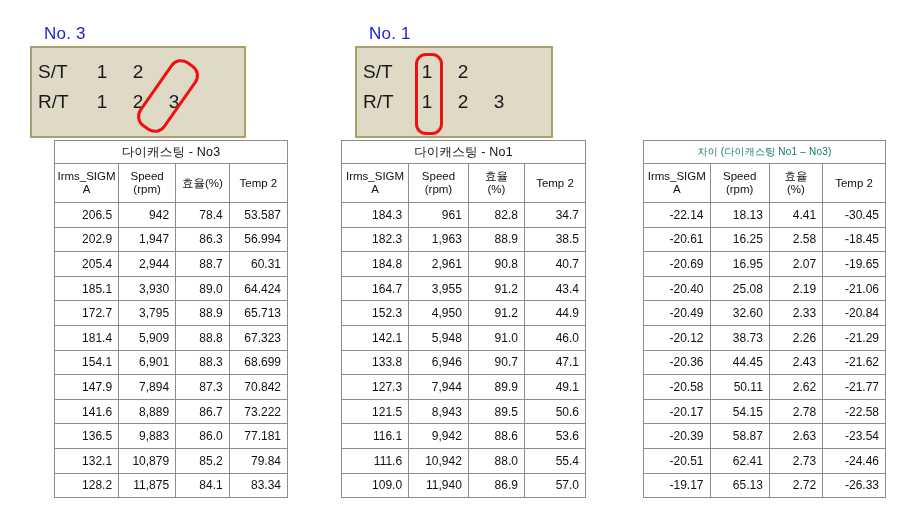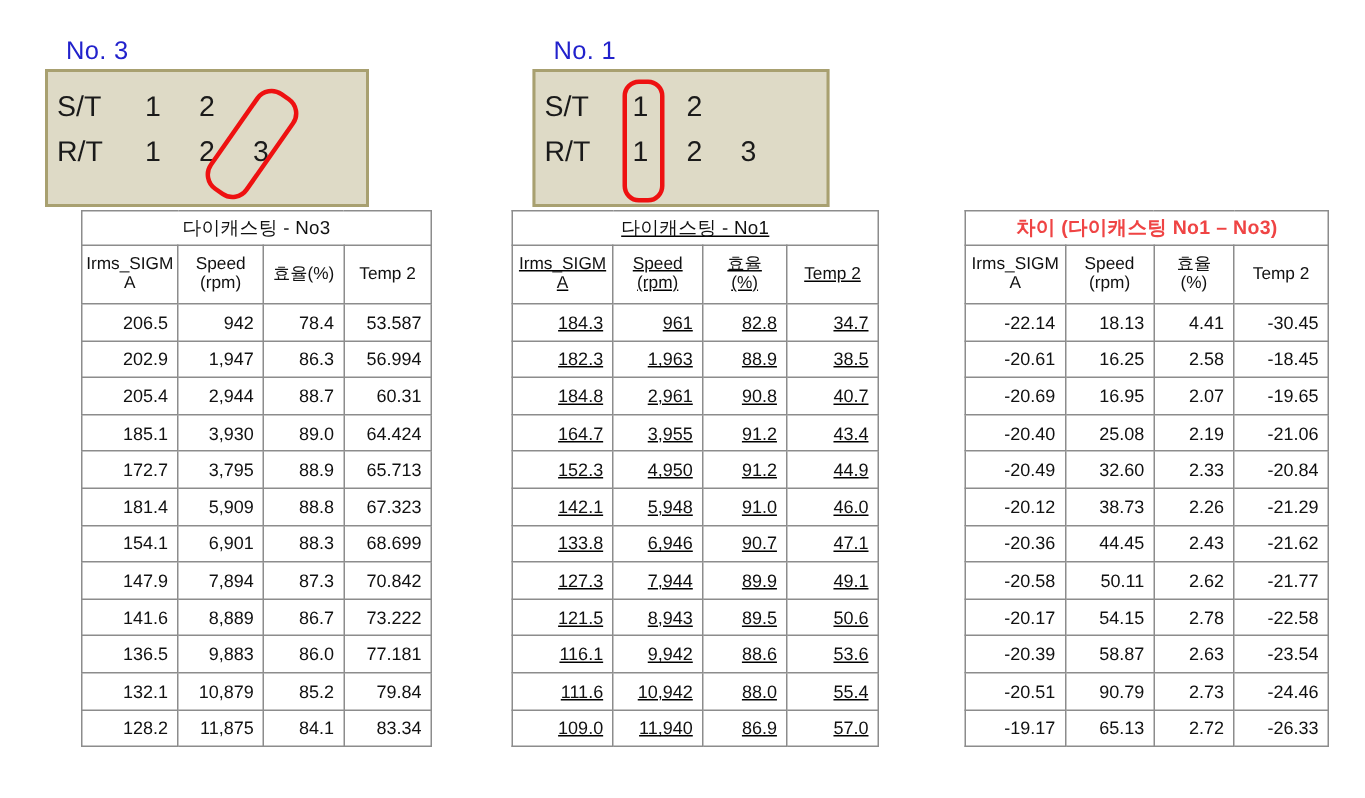--- a/index.html
+++ b/index.html
@@ -81,23 +81,23 @@
     padding: 0;
   }
   tr.title-row td {
     height: 22px;
     text-align: center;
     vertical-align: middle;
     font-size: 12.5px;
     letter-spacing: 0.2px;
   }
   tr.title-row td.red-title {
-    color: #ef4444;
-    font-weight: bold;
-    font-size: 13px;
+    color: #0f766e;
+    font-weight: normal;
+    font-size: 10px;
   }
   tr.head-row th {
     height: 38px;
     text-align: center;
     vertical-align: middle;
     font-weight: normal;
     font-size: 11.5px;
     line-height: 13px;
     padding: 0 2px;
   }
@@ -262,21 +262,21 @@
           <tr class="data-row">
             <td>128.2</td>
             <td>11,875</td>
             <td>84.1</td>
             <td>83.34</td>
           </tr>
         </tbody>
     </table>
   </div>
 
-  <div class="tbl-wrap" style="left:341px; top:140px; width:245px;text-decoration:underline;">
+  <div class="tbl-wrap" style="left:341px; top:140px; width:245px;">
     <table class="dt">
       <colgroup>
         <col style="width:27.5%">
           <col style="width:24.5%">
         <col style="width:23%">
           <col style="width:25%">
       </colgroup>
       <tbody>
         <tr class="title-row">
           <td colspan="4">다이캐스팅 - No1</td>
@@ -462,21 +462,21 @@
             <td>-22.58</td>
           </tr>
           <tr class="data-row">
             <td class="red">-20.39</td>
             <td>58.87</td>
             <td class="red">2.63</td>
             <td>-23.54</td>
           </tr>
           <tr class="data-row">
             <td class="red">-20.51</td>
-            <td>90.79</td>
+            <td>62.41</td>
             <td class="red">2.73</td>
             <td>-24.46</td>
           </tr>
           <tr class="data-row">
             <td class="red">-19.17</td>
             <td>65.13</td>
             <td class="red">2.72</td>
             <td>-26.33</td>
           </tr>
         </tbody>

